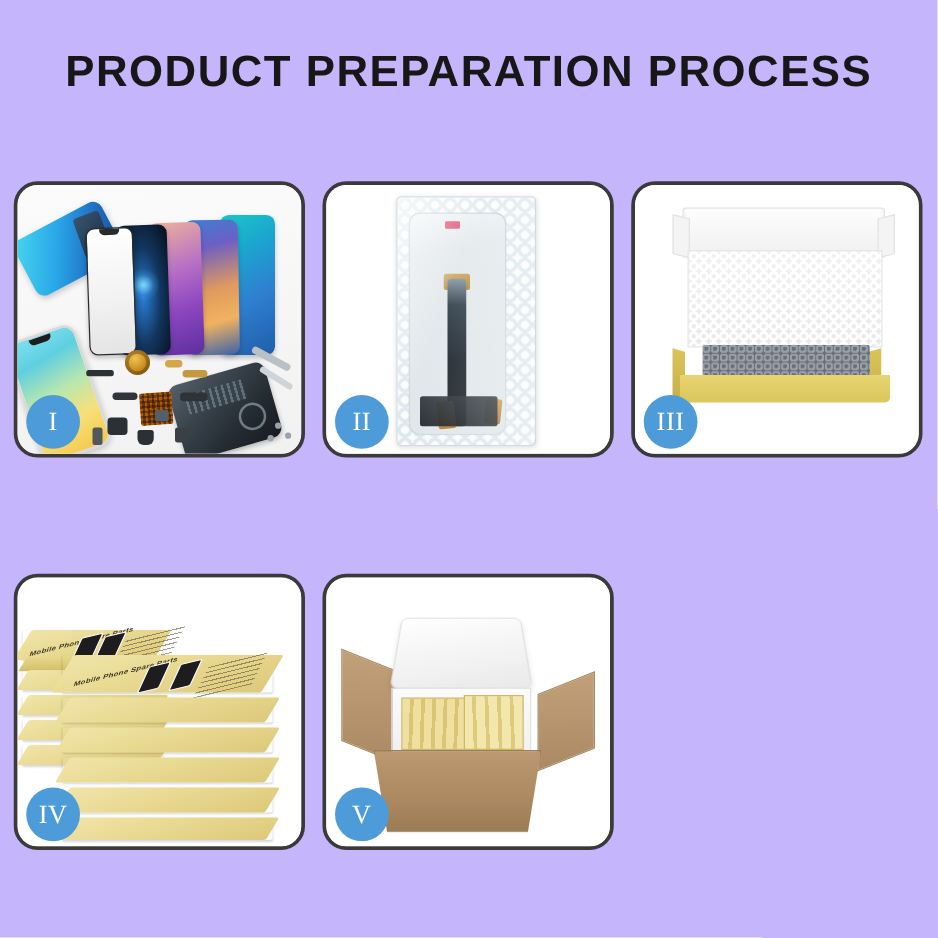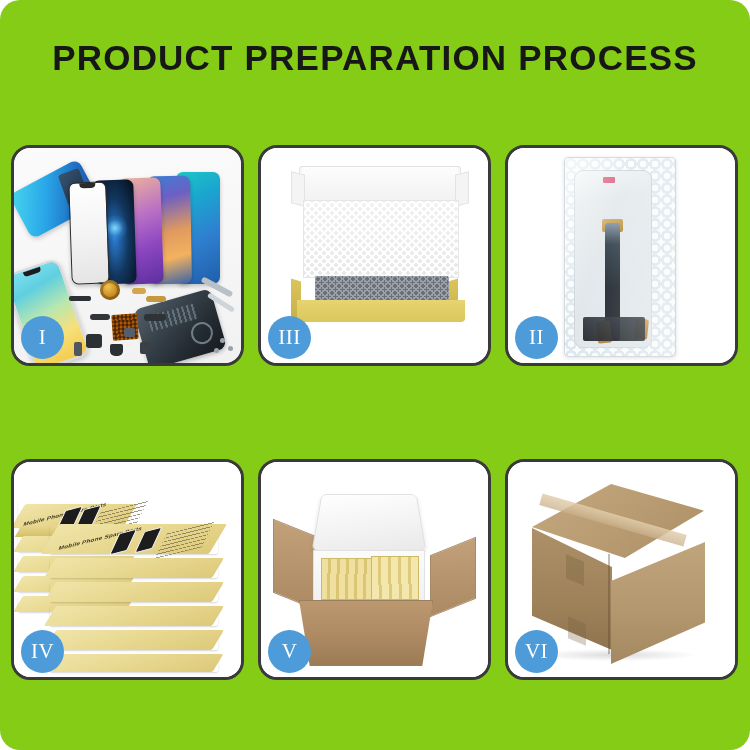--- a/index.html
+++ b/index.html
@@ -9,22 +9,21 @@
     height: 750px;
     background: #ffffff;
     font-family: "Liberation Sans", sans-serif;
     overflow: hidden;
   }
 
   #page {
     position: relative;
     width: 750px;
     height: 750px;
-    background: #84cc16;
-    border-radius: 20px;
+    background: #c4b5fd;
   }
 
   
   .header { position: absolute; top: 0; left: 0; width: 750px; text-align: center; }
 
   .title {
     margin-top: 38px;
     font-size: 35px;
     font-weight: bold;
     letter-spacing: 1.2px;
@@ -441,47 +440,47 @@
         <div class="pt pt-f9"></div>
         <div class="pt pt-screw1"></div>
         <div class="pt pt-screw2"></div>
         <div class="pt pt-screw3"></div>
         <div class="pt pt-tool1"></div>
         <div class="pt pt-tool2"></div>
       </div>
       <div class="badge">I</div>
     </div>
 
+    <div class="panel p2">
+      <div class="panel-stage">
+        <div class="bubble-bag">
+          <div class="lcd-inner">
+            <div class="lcd-tape"></div>
+            <div class="lcd-chip"></div>
+            <div class="lcd-flex"></div>
+            <div class="lcd-conn1"></div>
+            <div class="lcd-conn2"></div>
+            <div class="lcd-bottom"></div>
+          </div>
+          <div class="bubble-sheen"></div>
+        </div>
+      </div>
+      <div class="badge">II</div>
+    </div>
+
     <div class="panel p3">
       <div class="panel-stage">
         <div class="box3-lid"></div>
         <div class="box3-foam"></div>
         <div class="box3-tray-lwall"></div>
         <div class="box3-tray-rwall"></div>
         <div class="box3-gray"></div>
         <div class="box3-tray-front"></div>
       </div>
       <div class="badge">III</div>
-    </div>
-
-    <div class="panel p2">
-      <div class="panel-stage">
-        <div class="bubble-bag">
-          <div class="lcd-inner">
-            <div class="lcd-tape"></div>
-            <div class="lcd-chip"></div>
-            <div class="lcd-flex"></div>
-            <div class="lcd-conn1"></div>
-            <div class="lcd-conn2"></div>
-            <div class="lcd-bottom"></div>
-          </div>
-          <div class="bubble-sheen"></div>
-        </div>
-      </div>
-      <div class="badge">II</div>
     </div>
 
     <div class="panel p4">
       <div class="panel-stage">
         <div class="stackwrap">
 
           <div class="gbox" style="left:4px;  top:42px;  width:112px; height:24px;">
             <div class="gbox-top">
               <div class="glabel">Mobile Phone Spare Parts</div>
               <div class="gscreen" style="left:40%; top:16%;"></div>
@@ -538,28 +537,15 @@
         <div class="c5-flap-r"></div>
         <div class="c5-foamlid"></div>
         <div class="c5-foambox"></div>
         <div class="c5-gold"></div>
         <div class="c5-gold2"></div>
         <div class="c5-body"></div>
       </div>
       <div class="badge">V</div>
     </div>
 
-    <div class="panel p6">
-      <div class="panel-stage">
-        <div class="c6-shadow"></div>
-        <div class="c6-top"></div>
-        <div class="c6-tape"></div>
-        <div class="c6-left"></div>
-        <div class="c6-right"></div>
-        <div class="c6-seam"></div>
-        <div class="c6-tab1"></div>
-        <div class="c6-tab2"></div>
-      </div>
-      <div class="badge">VI</div>
-    </div>
 
   </div>
 </div>
 
 </body></html>

